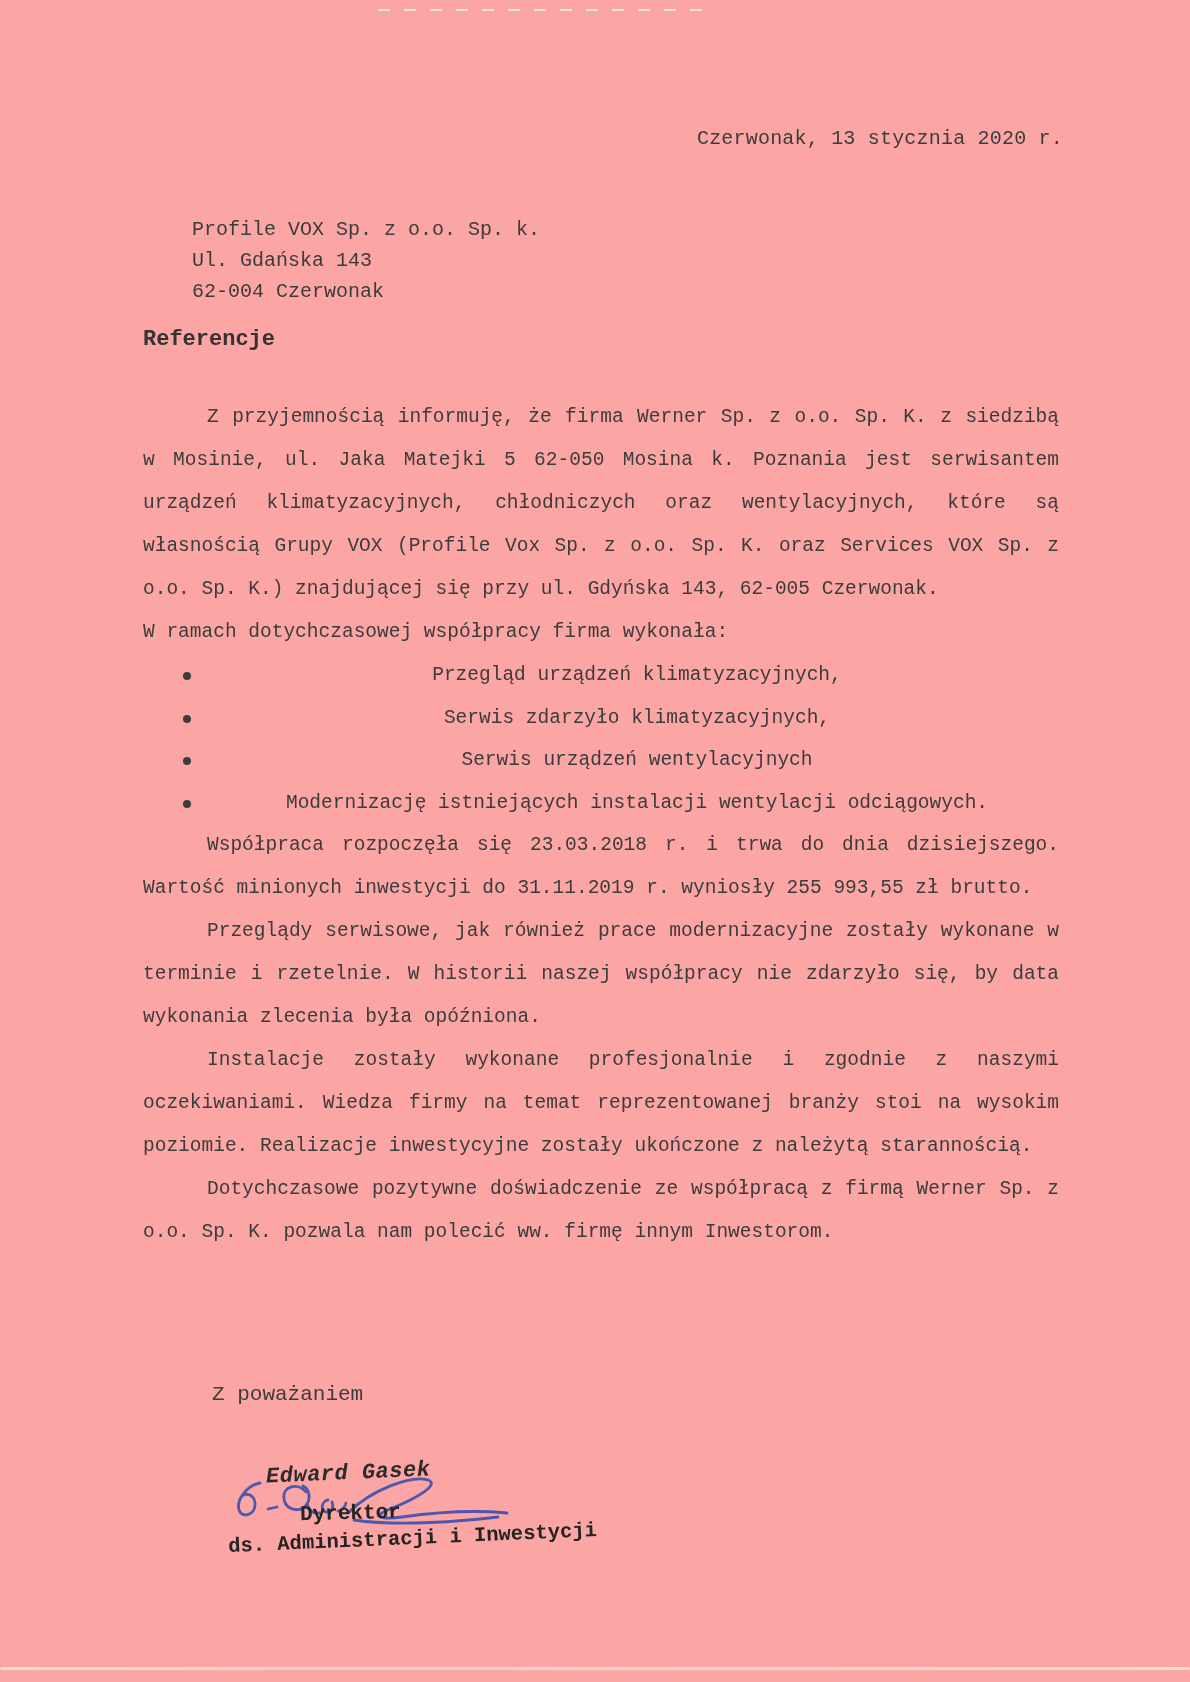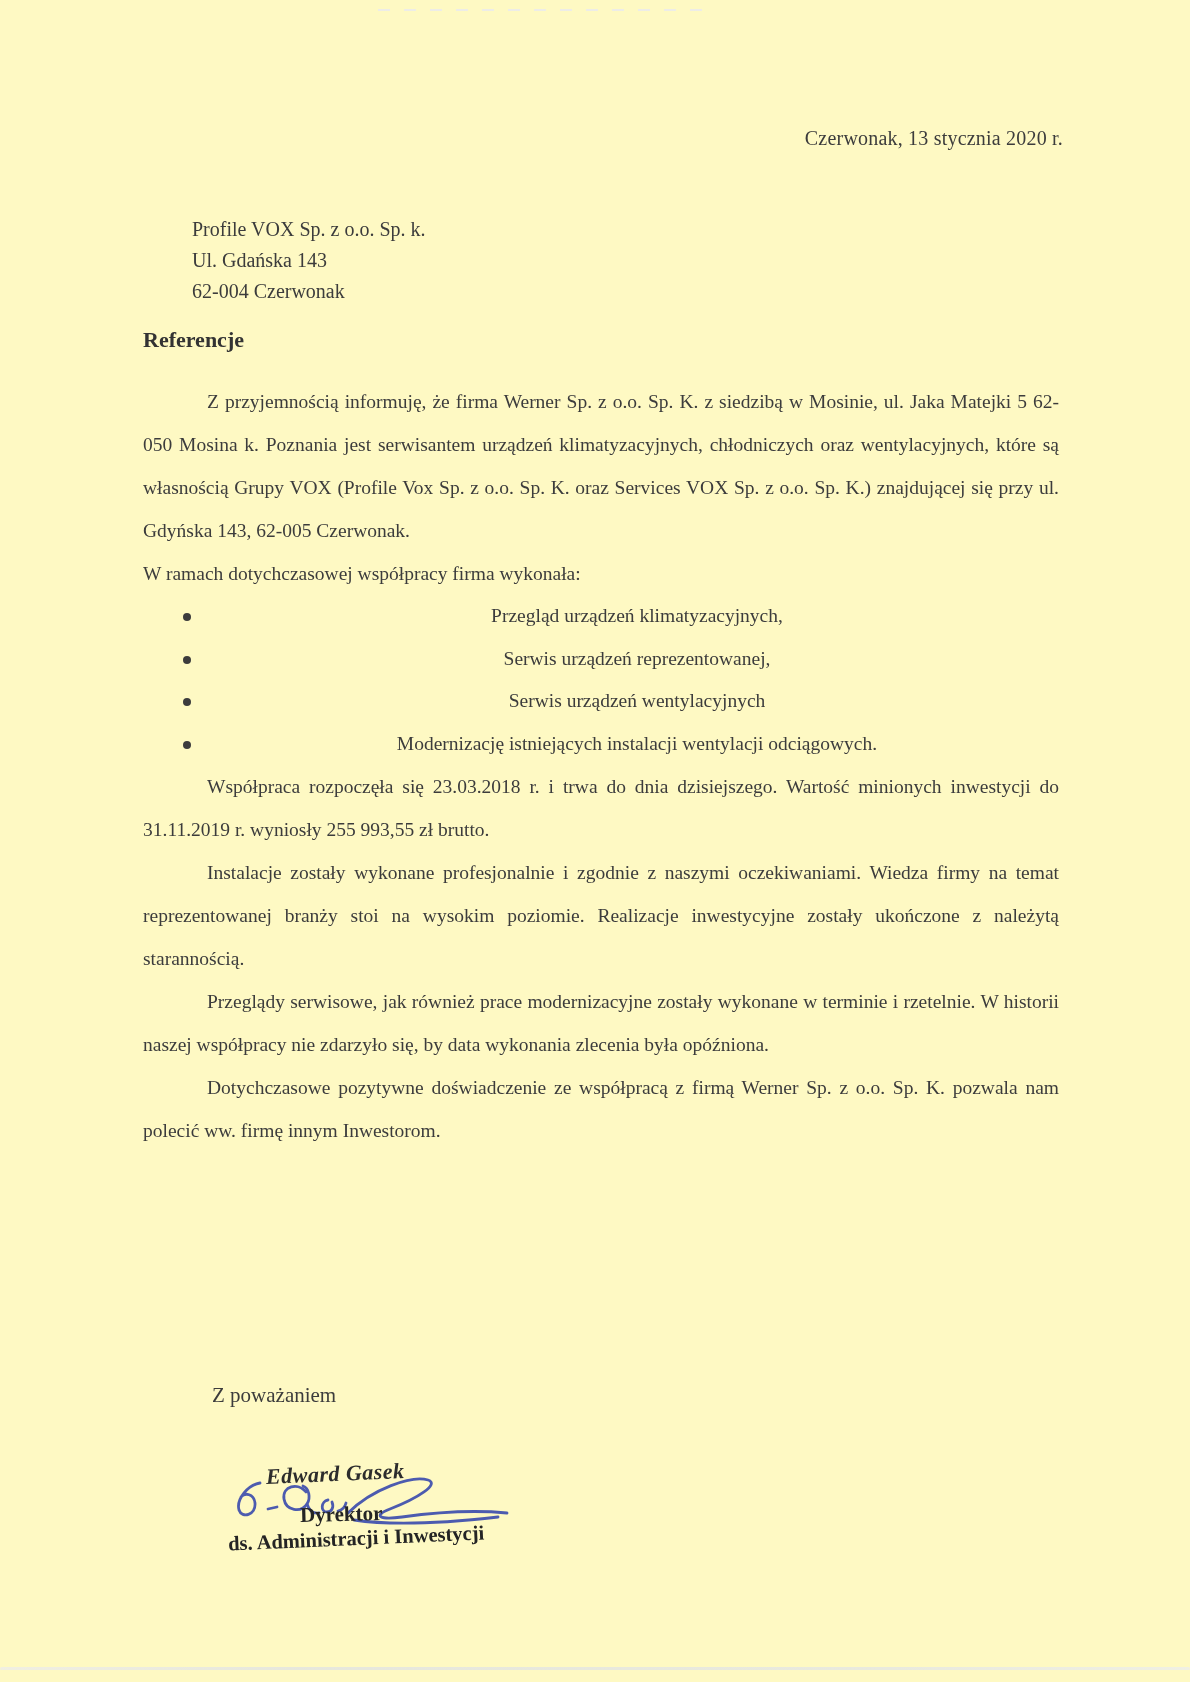--- a/index.html
+++ b/index.html
@@ -4,22 +4,22 @@
 <style>
   html, body {
     margin: 0;
     padding: 0;
     background: #ffffff;
   }
   .page {
     position: relative;
     width: 1190px;
     height: 1682px;
-    background: #fef9c3;
-    font-family: Liberation Serif, serif;
+    background: #fca5a5;
+    font-family: Liberation Mono, monospace;
     color: #3c3c3c;
     overflow: hidden;
   }
   
   .artifact-top {
     position: absolute;
     top: 9px; left: 378px;
     width: 332px; height: 2px;
     background: repeating-linear-gradient(90deg, #ebebeb 0 12px, transparent 12px 26px);
     opacity: 0.9;
@@ -50,21 +50,21 @@
   .doc-title {
     position: absolute;
     top: 327px; left: 143px;
     width: 850px;
     font-size: 22px;
     font-weight: bold;
     color: #333333;
   }
   .body-block {
     position: absolute;
-    top: 380px; left: 143px;
+    top: 396px; left: 143px;
     width: 916px;
     font-size: 19.5px;
     line-height: 43px;
     text-align: justify;
   }
   .body-block p {
     margin: 0;
     padding: 0;
   }
   .para-indent { text-indent: 64px; }
@@ -146,34 +146,34 @@
   <div class="body-block">
     <p class="para-indent">Z przyjemnością informuję, że firma Werner Sp. z o.o. Sp. K. z siedzibą w Mosinie, ul. Jaka Matejki 5 62-050 Mosina k. Poznania jest serwisantem urządzeń klimatyzacyjnych, chłodniczych oraz wentylacyjnych, które są własnością Grupy VOX (Profile Vox Sp. z o.o. Sp. K. oraz Services VOX Sp. z o.o. Sp. K.) znajdującej się przy ul. Gdyńska 143, 62-005 Czerwonak.</p>
     <p>W ramach dotychczasowej współpracy firma wykonała:</p>
     <ul class="bullet-list">
       <li>
         <span class="bullet-dot"></span>
         <span>Przegląd urządzeń klimatyzacyjnych,</span>
       </li>
       <li>
         <span class="bullet-dot"></span>
-        <span>Serwis urządzeń reprezentowanej,</span>
+        <span>Serwis zdarzyło klimatyzacyjnych,</span>
       </li>
       <li>
         <span class="bullet-dot"></span>
         <span>Serwis urządzeń wentylacyjnych</span>
       </li>
       <li>
         <span class="bullet-dot"></span>
         <span>Modernizację istniejących instalacji wentylacji odciągowych.</span>
       </li>
     </ul>
     <p class="para-indent">Współpraca rozpoczęła się 23.03.2018 r. i trwa do dnia dzisiejszego. Wartość minionych inwestycji do 31.11.2019 r. wyniosły 255 993,55 zł brutto.</p>
+    <p class="para-indent">Przeglądy serwisowe, jak również prace modernizacyjne zostały wykonane w terminie i rzetelnie. W historii naszej współpracy nie zdarzyło się, by data wykonania zlecenia była opóźniona.</p>
     <p class="para-indent">Instalacje zostały wykonane profesjonalnie i zgodnie z naszymi oczekiwaniami. Wiedza firmy na temat reprezentowanej branży stoi na wysokim poziomie. Realizacje inwestycyjne zostały ukończone z należytą starannością.</p>
-    <p class="para-indent">Przeglądy serwisowe, jak również prace modernizacyjne zostały wykonane w terminie i rzetelnie. W historii naszej współpracy nie zdarzyło się, by data wykonania zlecenia była opóźniona.</p>
     <p class="para-indent">Dotychczasowe pozytywne doświadczenie ze współpracą z firmą Werner Sp. z o.o. Sp. K. pozwala nam polecić ww. firmę innym Inwestorom.</p>
   </div>
 
   <div class="salutation">Z poważaniem</div>
 
   <div class="signer-name">Edward Gasek</div>
 
   <svg class="signature-ink" viewBox="0 0 300 64" fill="none" xmlns="http://www.w3.org/2000/svg">
     <g stroke="#4353ae" stroke-width="2.8" stroke-linecap="round" stroke-linejoin="round" opacity="0.95">
       <path d="M46,10 C34,12 22,26 25,37 C28,46 42,42 41,30 C40,21 31,19 27,24"></path>

